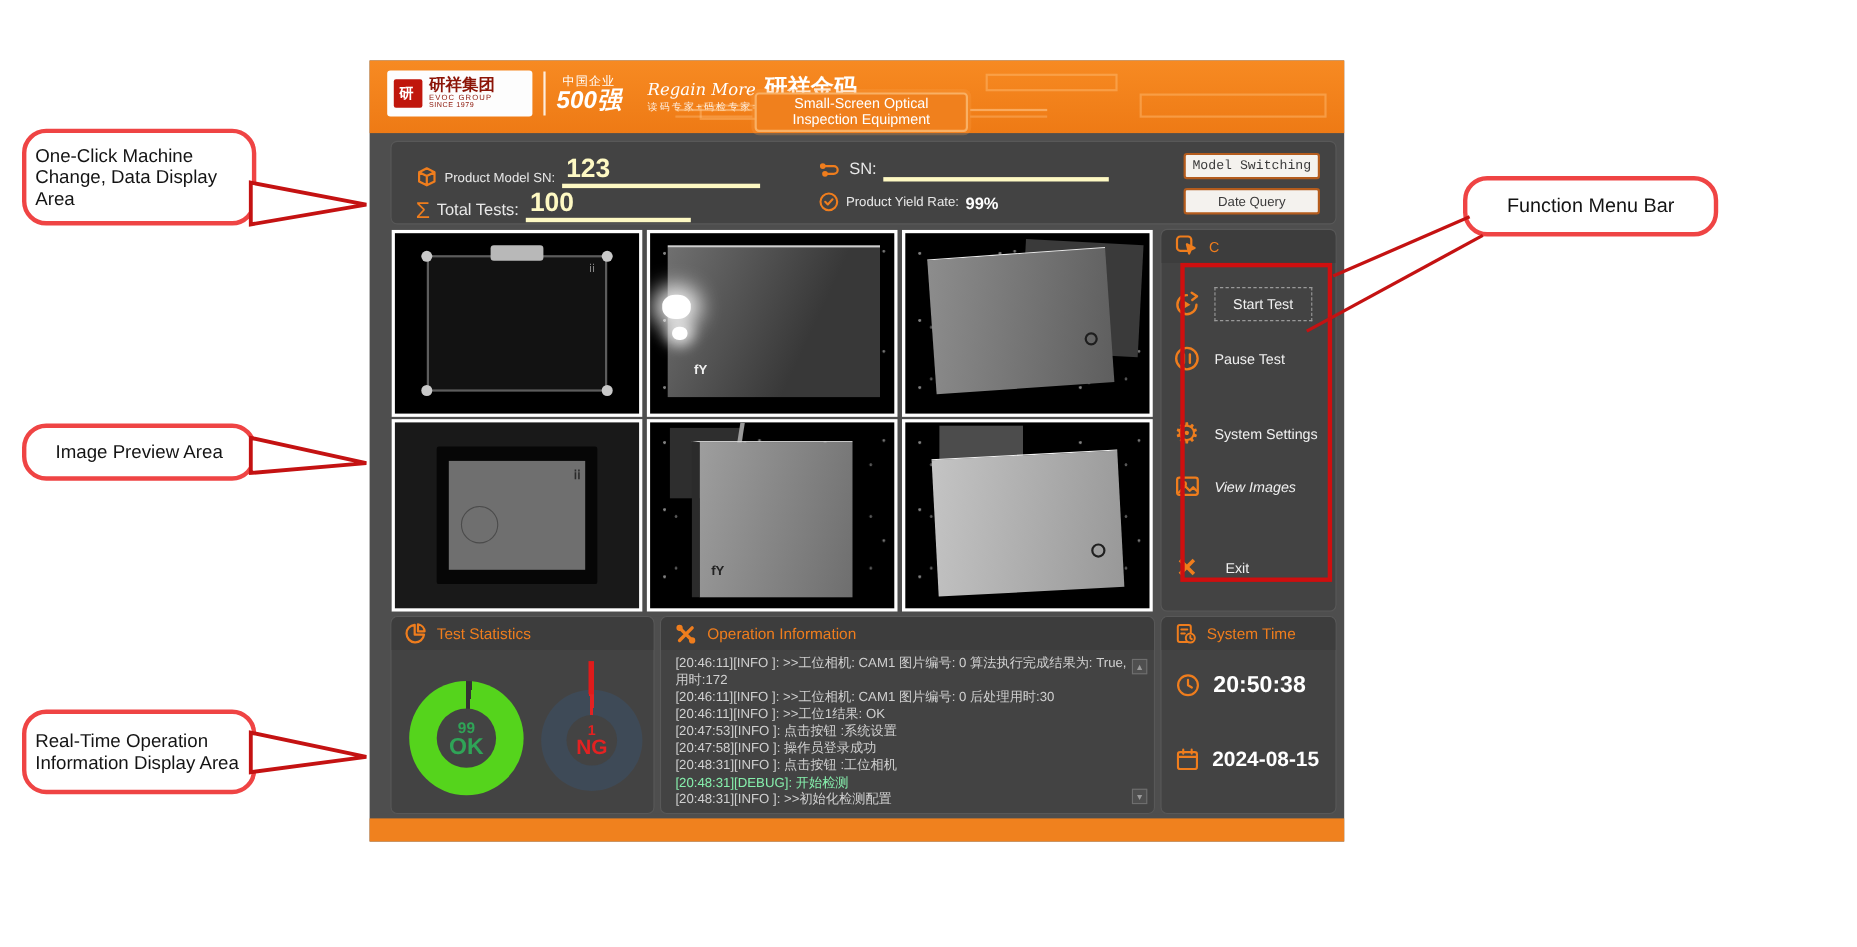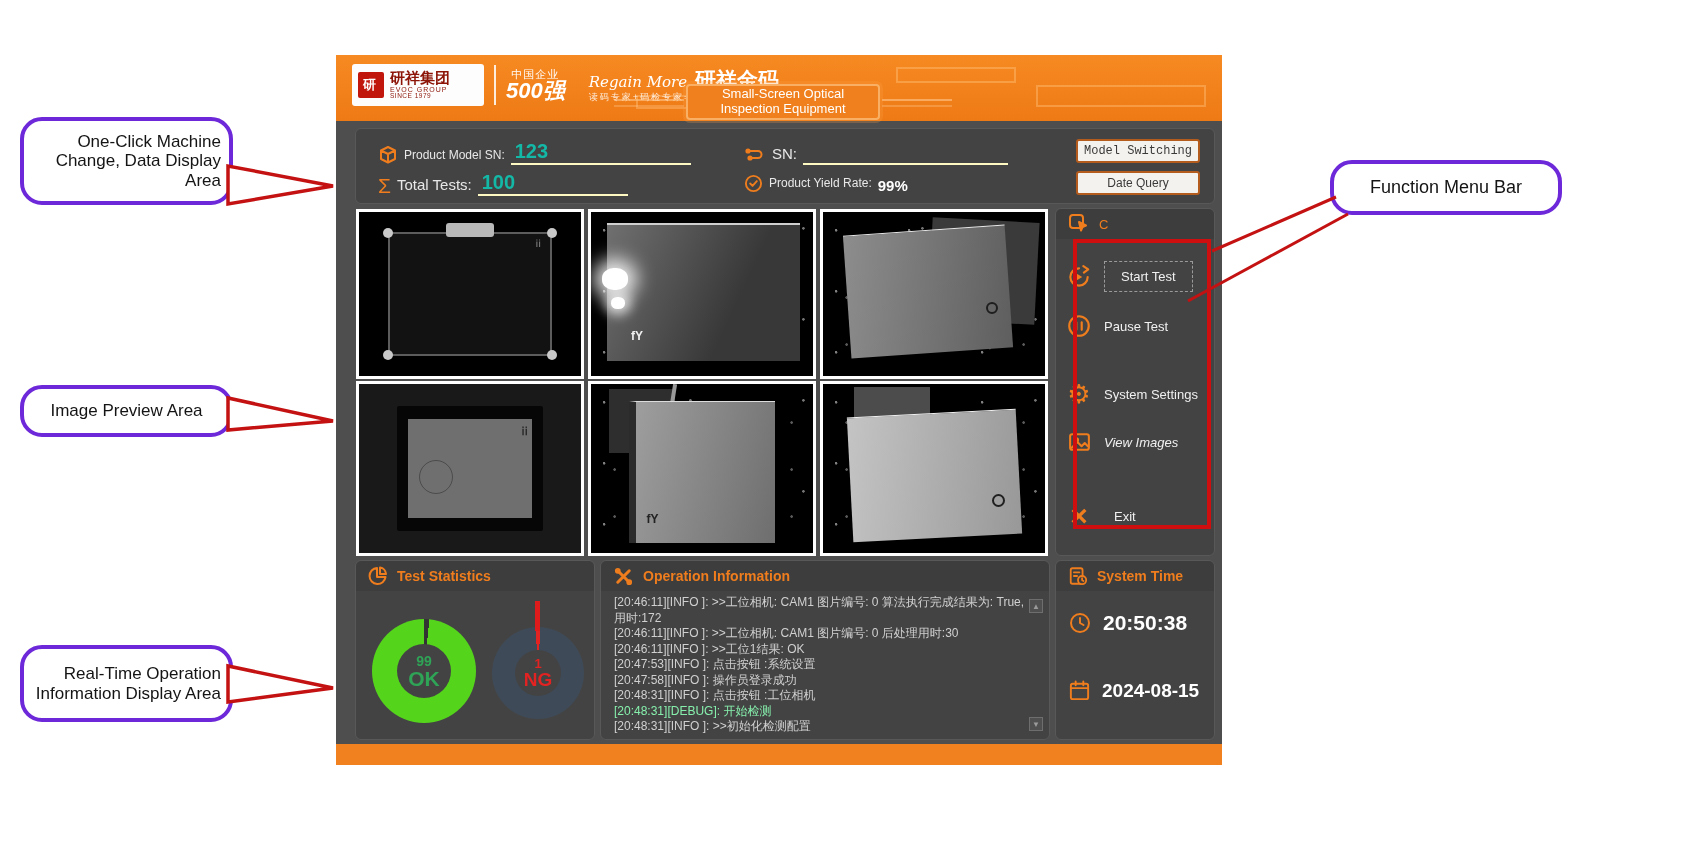--- a/index.html
+++ b/index.html
@@ -35,29 +35,29 @@
                  display:flex; flex-direction:column; align-items:center; justify-content:center;
                  color:#ffffff; font-size:13px; line-height:1.15; box-shadow:0 0 0 3px rgba(250,160,70,.25); }
   .badge-wing { position:absolute; top:44px; height:8px; border-top:2px solid rgba(255,200,140,.6); border-bottom:2px solid rgba(255,200,140,.35); width:70px; }
 
   
   #appftr { position:absolute; left:0; top:689px; width:886px; height:21px; background:#f0811e; }
 
   
   .panel { position:absolute; background:#434343; border:1px solid #585858; border-radius:6px; }
   .panel-hdr { height:30px; display:flex; align-items:center; gap:9px; padding:0 12px;
-               background:#3d3d3d; border-radius:6px 6px 0 0; color:#ef7d1d; font-size:14px; font-weight:bold; }
+               background:#3d3d3d; border-radius:6px 6px 0 0; color:#ef7d1d; font-size:14px; font-weight:normal; }
   svg.ic { stroke:#ef7d1d; fill:none; stroke-width:2; stroke-linecap:round; stroke-linejoin:round; }
 
   
   #data-panel { left:19px; top:73px; width:860px; height:76px; }
   .fld { position:absolute; display:flex; align-items:flex-end; gap:6px; color:#e8e8e8; }
   .fld .lbl-sm { font-size:12px; padding-bottom:3px; }
   .fld .lbl-lg { font-size:15px; padding-bottom:3px; }
-  .val-line { border-bottom:2px solid #fef9c3; color:#14b8a6; font-size:20px; font-weight:bold; line-height:1.05; padding:0 4px 1px 4px; }
+  .val-line { border-bottom:4px solid #fef9c3; color:#fef9c3; font-size:24px; font-weight:bold; line-height:1.05; padding:0 4px 1px 4px; }
   .val-plain { color:#ffffff; font-size:15px; font-weight:bold; line-height:1; }
   .dbtn { position:absolute; right:14px; width:124px; height:24px; background:#f4f2ee; border:2px solid #b45c1d; border-radius:3px;
           color:#3a3a3a; font-size:12px; display:flex; align-items:center; justify-content:center; cursor:pointer; }
 
   
   .pcell { position:absolute; width:228px; border:3px solid #ffffff; background:#000; overflow:hidden; }
   .speck { background-image:
       radial-gradient(circle at 18% 30%, rgba(255,255,255,.5) 1px, transparent 1.6px),
       radial-gradient(circle at 72% 64%, rgba(255,255,255,.4) 1px, transparent 1.6px),
       radial-gradient(circle at 40% 82%, rgba(255,255,255,.35) 1px, transparent 1.6px),
@@ -88,22 +88,22 @@
               font-size:12px; line-height:15.5px; color:#d0d0d0; word-break:break-all; }
   #log-body .green { color:#86efac; }
   .scrollbtn { position:absolute; right:6px; width:14px; height:14px; background:#4f4f4f; border:1px solid #6e6e6e;
                color:#9a9a9a; font-size:8px; display:flex; align-items:center; justify-content:center; cursor:pointer; }
 
   
   #time-panel { left:719px; top:505px; width:160px; height:180px; }
   .time-row { position:absolute; left:12px; display:flex; align-items:center; gap:11px; color:#ffffff; font-weight:bold; }
 
   
-  .callout { position:absolute; background:#ffffff; border:4px solid #6d28d9; border-radius:22px;
-             display:flex; align-items:center; justify-content:center; text-align:right;
+  .callout { position:absolute; background:#ffffff; border:4px solid #ef4444; border-radius:22px;
+             display:flex; align-items:center; justify-content:center; text-align:left;
              color:#141414; font-size:17px; line-height:1.12; padding:4px 8px; }
   #ann-rect { position:absolute; left:1073px; top:239px; width:138px; height:290px; border:4px solid #cf0f0f; }
   #ptr-overlay { position:absolute; left:0; top:0; width:1688px; height:861px; pointer-events:none; }
 </style>
 </head>
 <body>
 
 <div id="canvas">
 
   <div id="appwin">

